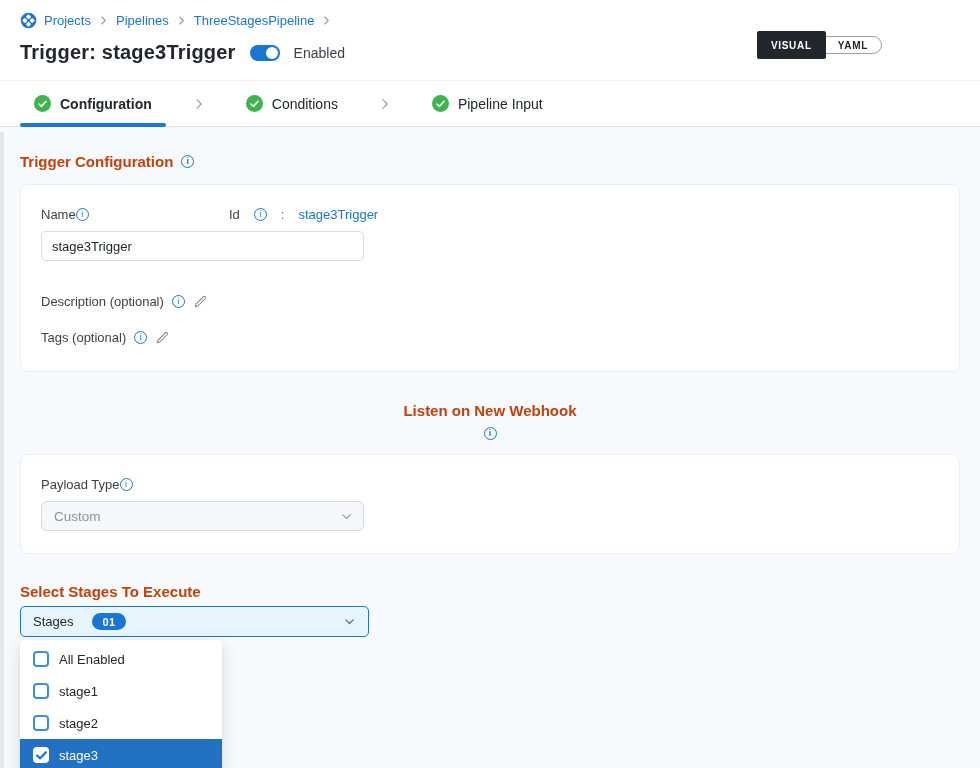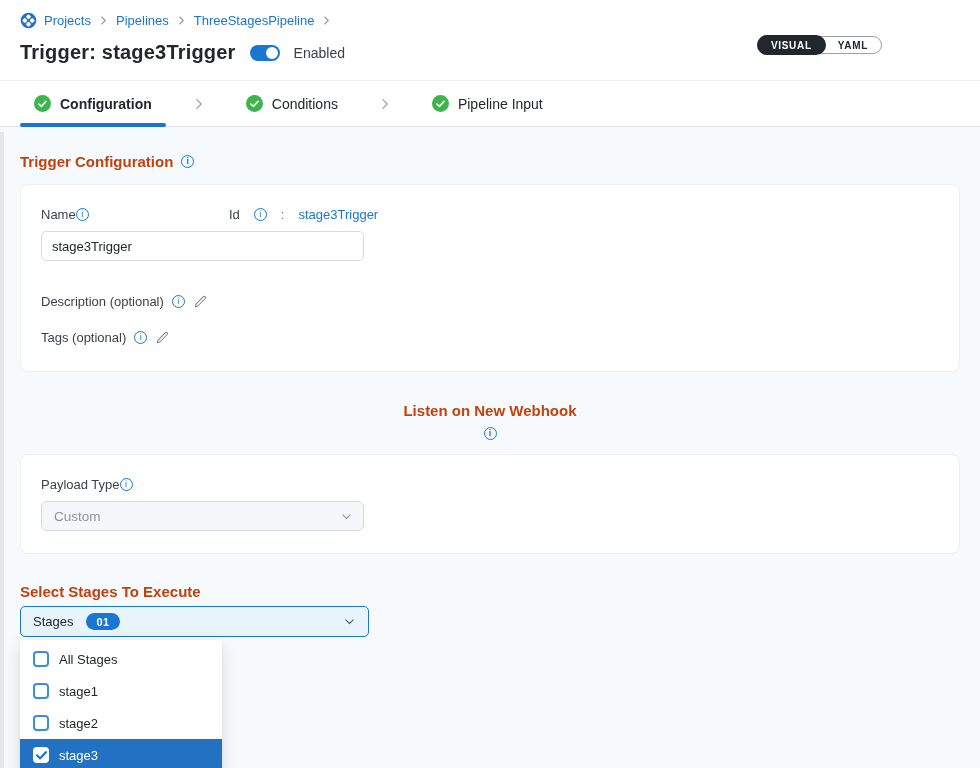--- a/index.html
+++ b/index.html
@@ -13,22 +13,22 @@
   .breadcrumb { display:flex; align-items:center; gap:7px; font-size:13px; }
   .crumb { color:#1976d2; text-decoration:none; cursor:pointer; }
   .crumb-sep { display:flex; align-items:center; }
   .title-row { display:flex; align-items:center; gap:14px; margin-top:12px; }
   .page-title { font-size:20px; font-weight:bold; margin:0; letter-spacing:.2px; color:#22272d; }
   .switch { width:30px; height:16px; border-radius:9px; background:#1976d2; position:relative; cursor:pointer; flex:0 0 auto; }
   .switch .knob { position:absolute; right:2px; top:2px; width:12px; height:12px; border-radius:50%; background:#fff; }
   .enabled-label { font-size:14px; color:#3c3f49; }
   .view-toggle { position:absolute; top:36px; right:98px; height:18px; display:flex; align-items:center;
     border:1px solid #9a9faa; border-radius:10px; background:#fff; }
-  .vt-btn { border:none; background:transparent; height:20px; margin:-1px; padding:0 14px; display:flex; align-items:center;
-    font-family:inherit; font-size:10px; font-weight:bold; letter-spacing:.7px; color:#22272d; border-radius:10px; cursor:pointer; }
+  .vt-btn { border:none; background:transparent; height:28px; margin:-1px; padding:0 14px; display:flex; align-items:center;
+    font-family:inherit; font-size:10px; font-weight:bold; letter-spacing:.7px; color:#22272d; border-radius:2px; cursor:pointer; }
   .vt-btn.active { background:#22272d; color:#fff; }
   
   .tabbar { background:#fff; height:46px; display:flex; align-items:stretch; padding-left:20px; border-bottom:1px solid #e0e3e8; }
   .tab { display:flex; align-items:center; gap:9px; padding:0 14px; font-size:14px; color:#22272d; position:relative; cursor:pointer; }
   .tab.active { font-weight:bold; }
   .tab.active::after { content:""; position:absolute; left:0; right:0; bottom:-1px; height:4px; background:#1976d2; border-radius:2px; }
   .tab-sep { display:flex; align-items:center; margin:0 26px; }
   .check-circle { width:17px; height:17px; border-radius:50%; background:#3eb44e; display:flex; align-items:center; justify-content:center; flex:0 0 auto; }
   
   .info-icon { width:13px; height:13px; border:1px solid #1976d2; border-radius:50%; color:#1976d2;
@@ -52,21 +52,21 @@
   .opt-row.second { margin-top:21px; }
   
   .webhook-heading { margin-top:30px;flex-direction:column; }
   .card.webhook { padding:22px 20px 22px; }
   .select-box { margin-top:9px; width:323px; height:30px; background:#f6f7fa; border:1px solid #d6d8e4; border-radius:6px;
     display:flex; align-items:center; padding:0 10px 0 12px; font-size:13.5px; color:#8f90a2; cursor:pointer; }
   .select-box .chev { margin-left:auto; display:flex; }
   
   .stages-heading { margin-top:29px; margin-bottom:6px; }
   .stages-dropdown { width:349px; height:31px; border:1.5px solid #1976d2; background:#e7f4fc; border-radius:5px;
-    display:flex; align-items:center; gap:13px; padding:0 12px; cursor:pointer; }
+    display:flex; align-items:center; gap:19px; padding:0 12px; cursor:pointer; }
   .stages-dropdown .dd-label { font-size:13px; color:#22272d; }
   .count-badge { background:#1976d2; color:#fff; font-size:11px; font-weight:bold; letter-spacing:.5px;
     border-radius:9px; height:17px; padding:0 10px; display:flex; align-items:center; }
   .stages-dropdown .chev { margin-left:auto; display:flex; }
   .menu { margin-top:3px; width:202px; background:#fff; border-radius:4px; padding:3px 0;
     box-shadow:0 1px 2px rgba(40,41,61,.1), 0 6px 16px rgba(96,97,112,.2); }
   .menu-item { height:32px; display:flex; align-items:center; gap:10px; padding:0 13px; font-size:13px; color:#22272d; cursor:pointer; }
   .menu-item.selected { background:#2271c3; color:#fff; }
   .checkbox { width:16px; height:16px; border:2px solid #3b8ddd; border-radius:4px; background:#fff; flex:0 0 auto; }
   .checkbox.checked { border:none; display:flex; align-items:center; justify-content:center; }
@@ -233,21 +233,21 @@
       <span class="chev">
         <svg width="13" height="13" viewBox="0 0 16 16">
             <polyline points="3.5,6 8,10.5 12.5,6" fill="none" stroke="#5f6670" stroke-width="1.5" stroke-linecap="round" stroke-linejoin="round"></polyline>
           </svg>
       </span>
     </div>
 
     <div class="menu">
       <div class="menu-item">
         <span class="checkbox"></span>
-        <span>All Stages</span>
+        <span>All Enabled</span>
       </div>
       <div class="menu-item">
         <span class="checkbox"></span>
         <span>stage1</span>
       </div>
       <div class="menu-item">
         <span class="checkbox"></span>
         <span>stage2</span>
       </div>
       <div class="menu-item selected">

